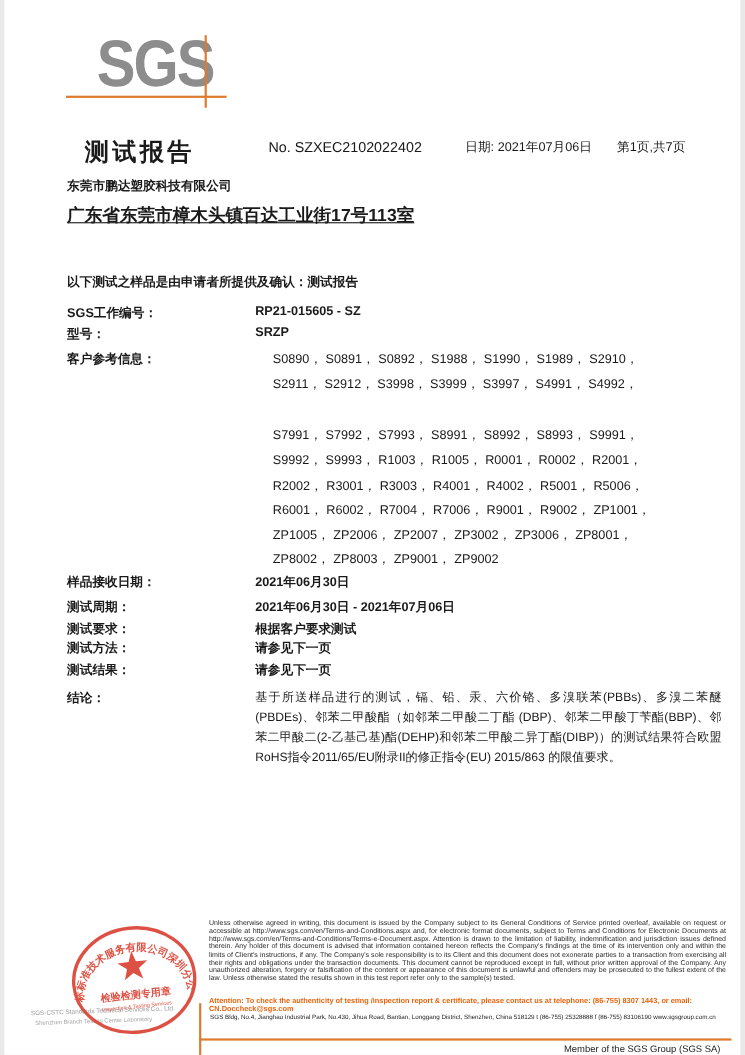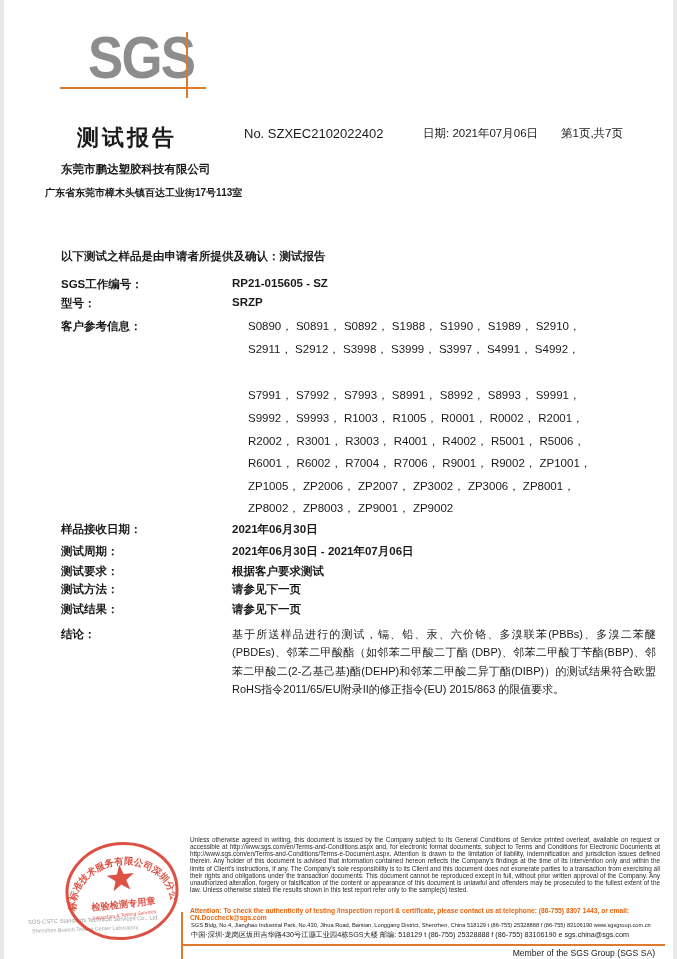--- a/index.html
+++ b/index.html
@@ -23,21 +23,21 @@
   .logo-rule-h{left:56px;top:87px;width:146px;height:2px;}
   .logo-rule-v{left:182px;top:32px;width:2px;height:66px;}
 
   .title-row{position:absolute;top:123px;left:0;width:677px;height:20px;}
   .doc-title{position:absolute;left:57px;top:0;font-size:22px;font-weight:bold;letter-spacing:3px;margin-left:16px;}
   .doc-no{position:absolute;left:240px;top:3px;font-size:13px;text-align:right;}
   .doc-date{position:absolute;left:419px;top:3px;font-size:11.5px;}
   .doc-page{position:absolute;left:557px;top:3px;font-size:11.5px;}
 
   .applicant-name{position:absolute;left:57px;top:162px;font-size:11.5px;font-weight:bold;}
-  .applicant-address{position:absolute;left:41px;top:186px;font-size:10px;font-weight:bold;}
+  .applicant-address{position:absolute;left:57px;top:186px;font-size:16px;font-weight:bold;text-decoration:underline;}
 
   
   .statement{position:absolute;left:57px;top:249px;font-size:11.5px;font-weight:bold;}
   .lbl{position:absolute;left:57px;font-size:11.5px;font-weight:bold;white-space:nowrap;text-align:center;}
   .val{position:absolute;left:228px;font-size:11.5px;font-weight:bold;white-space:nowrap;}
   .ref-line{position:absolute;left:228px;font-size:11.5px;white-space:pre;margin-left:16px;}
   .conclusion-text{
     position:absolute;left:228px;top:625px;width:424px;
     font-size:11px;line-height:18.3px;text-align:justify;
   }
@@ -145,18 +145,17 @@
       <textPath href="#arcPath" startOffset="50%" text-anchor="middle">通标标准技术服务有限公司深圳分公司</textPath>
     </text>
     <polygon fill="#d93a2b" points="58,24 61.29,33.47 71.31,33.67 63.33,39.73 66.23,49.33 58,43.6 49.77,49.33 52.67,39.73 44.69,33.67 54.71,33.47"></polygon>
     <text x="58" y="66" text-anchor="middle" font-size="9" font-weight="bold" fill="#d93a2b">检验检测专用章</text>
     <text x="58" y="75" text-anchor="middle" font-size="4.8" fill="#d93a2b">Inspection &amp; Testing Services</text>
   </svg>
 
   <div class="footer-disclaimer">Unless otherwise agreed in writing, this document is issued by the Company subject to its General Conditions of Service printed overleaf, available on request or accessible at http://www.sgs.com/en/Terms-and-Conditions.aspx and, for electronic format documents, subject to Terms and Conditions for Electronic Documents at http://www.sgs.com/en/Terms-and-Conditions/Terms-e-Document.aspx. Attention is drawn to the limitation of liability, indemnification and jurisdiction issues defined therein. Any holder of this document is advised that information contained hereon reflects the Company's findings at the time of its intervention only and within the limits of Client's instructions, if any. The Company's sole responsibility is to its Client and this document does not exonerate parties to a transaction from exercising all their rights and obligations under the transaction documents. This document cannot be reproduced except in full, without prior written approval of the Company. Any unauthorized alteration, forgery or falsification of the content or appearance of this document is unlawful and offenders may be prosecuted to the fullest extent of the law. Unless otherwise stated the results shown in this test report refer only to the sample(s) tested.</div>
   <div class="footer-attention">Attention: To check the authenticity of testing /inspection report &amp; certificate, please contact us at telephone: (86-755) 8307 1443, or email: CN.Doccheck@sgs.com</div>
   <div class="footer-addr-en">SGS Bldg, No.4, Jianghao Industrial Park, No.430, Jihua Road, Bantian, Longgang District, Shenzhen, China 518129    t (86-755) 25328888    f (86-755) 83106190    www.sgsgroup.com.cn</div>
-  <div class="footer-addr-cn">中国·深圳·龙岗区坂田吉华路430号江灏工业园4栋SGS大楼    邮编: 518129    t (86-755) 25328888    f (86-755) 83106190    e sgs.china@sgs.com</div>
   <div class="rule footer-rule-v"></div>
   <div class="rule footer-rule-h"></div>
   <div class="footer-member">Member of the SGS Group (SGS SA)</div>
 
 </div>
 
 </body></html>

